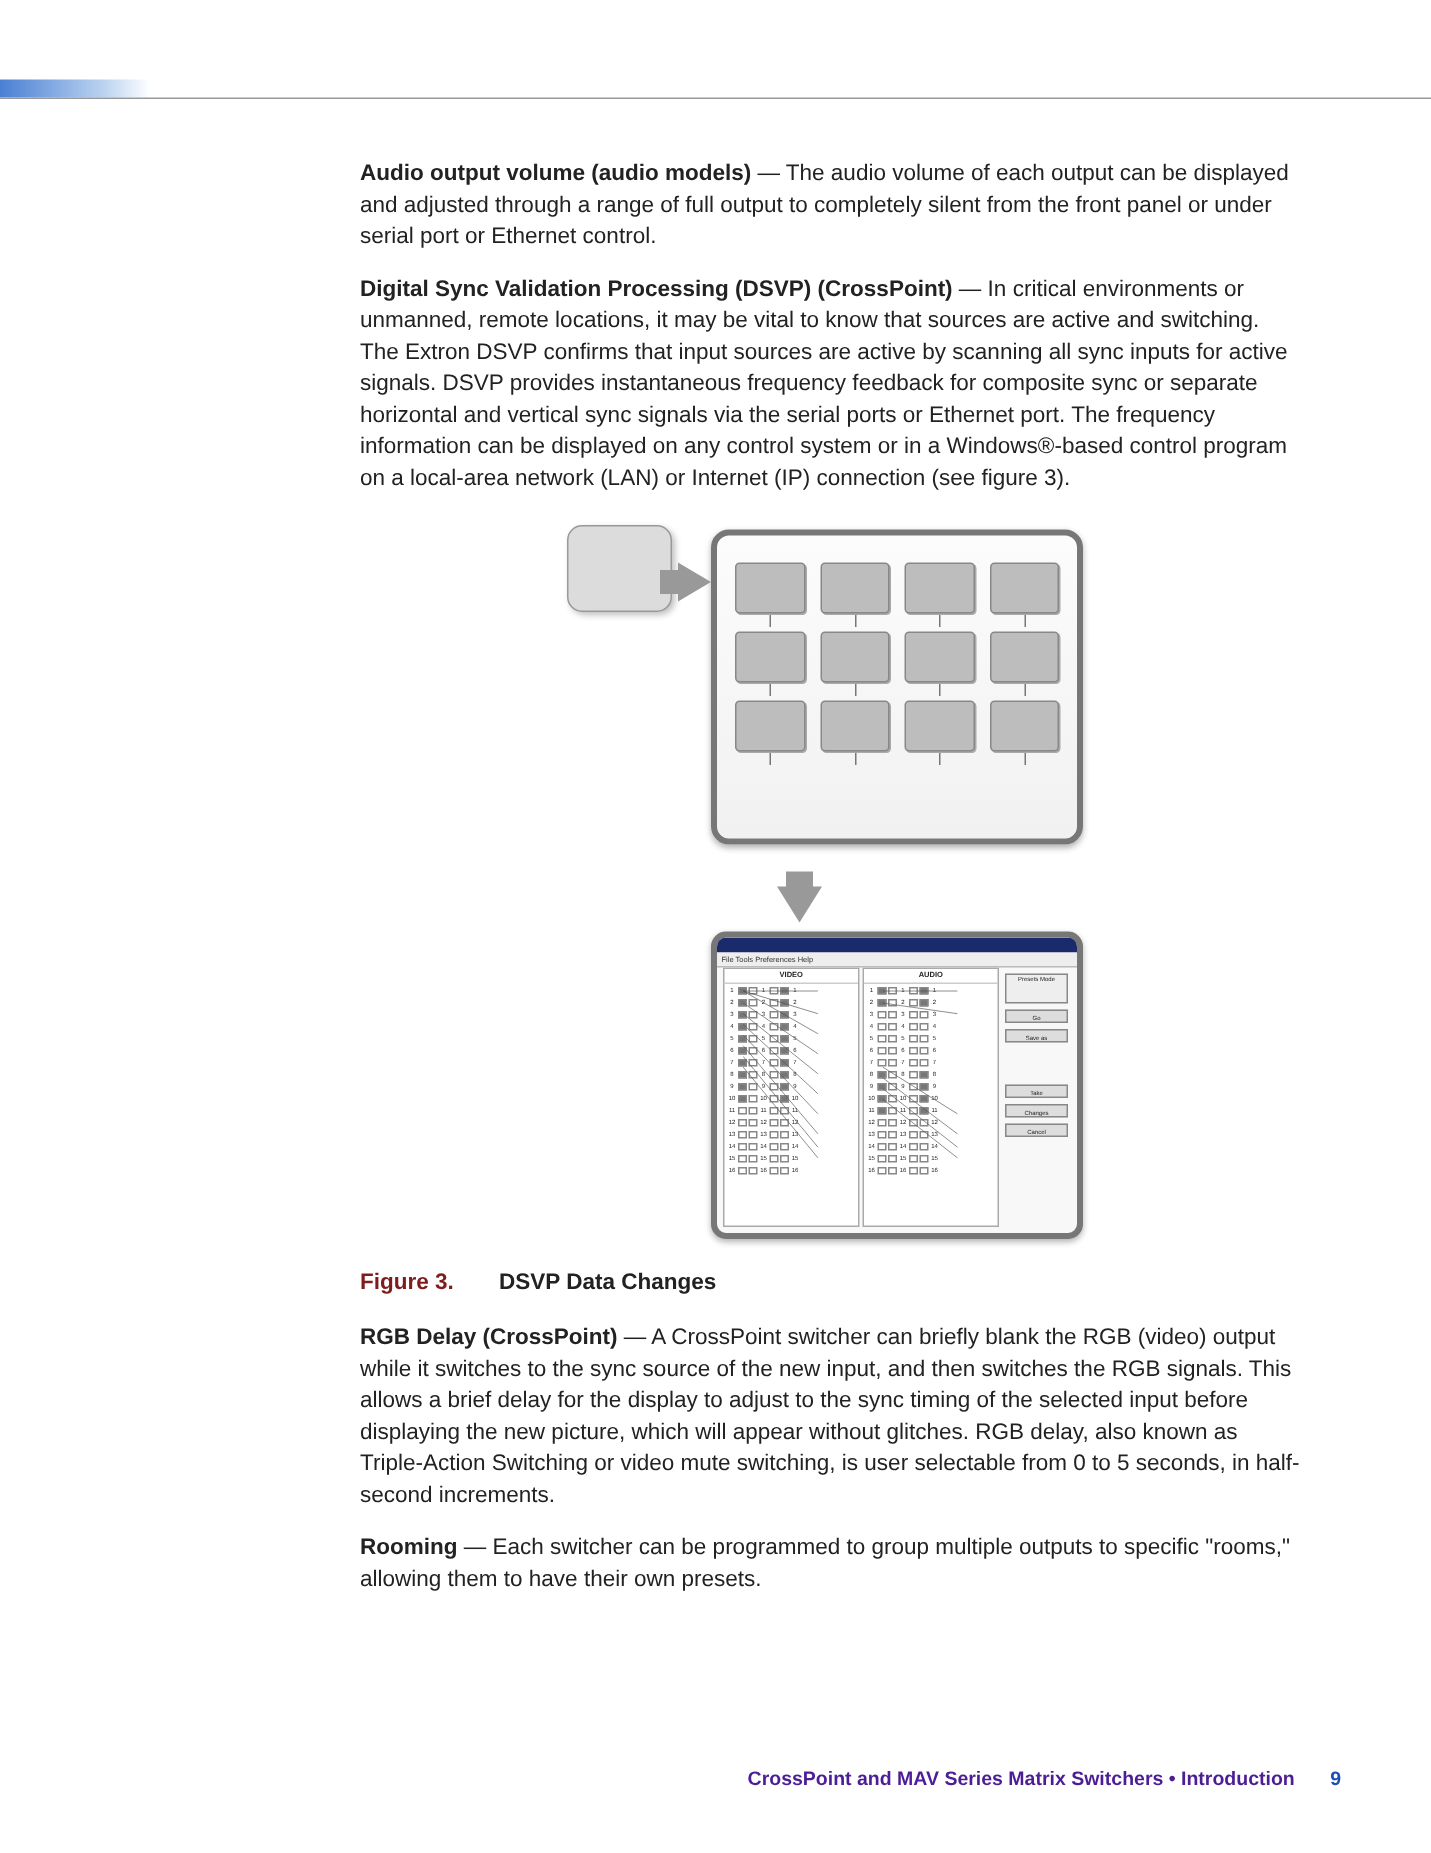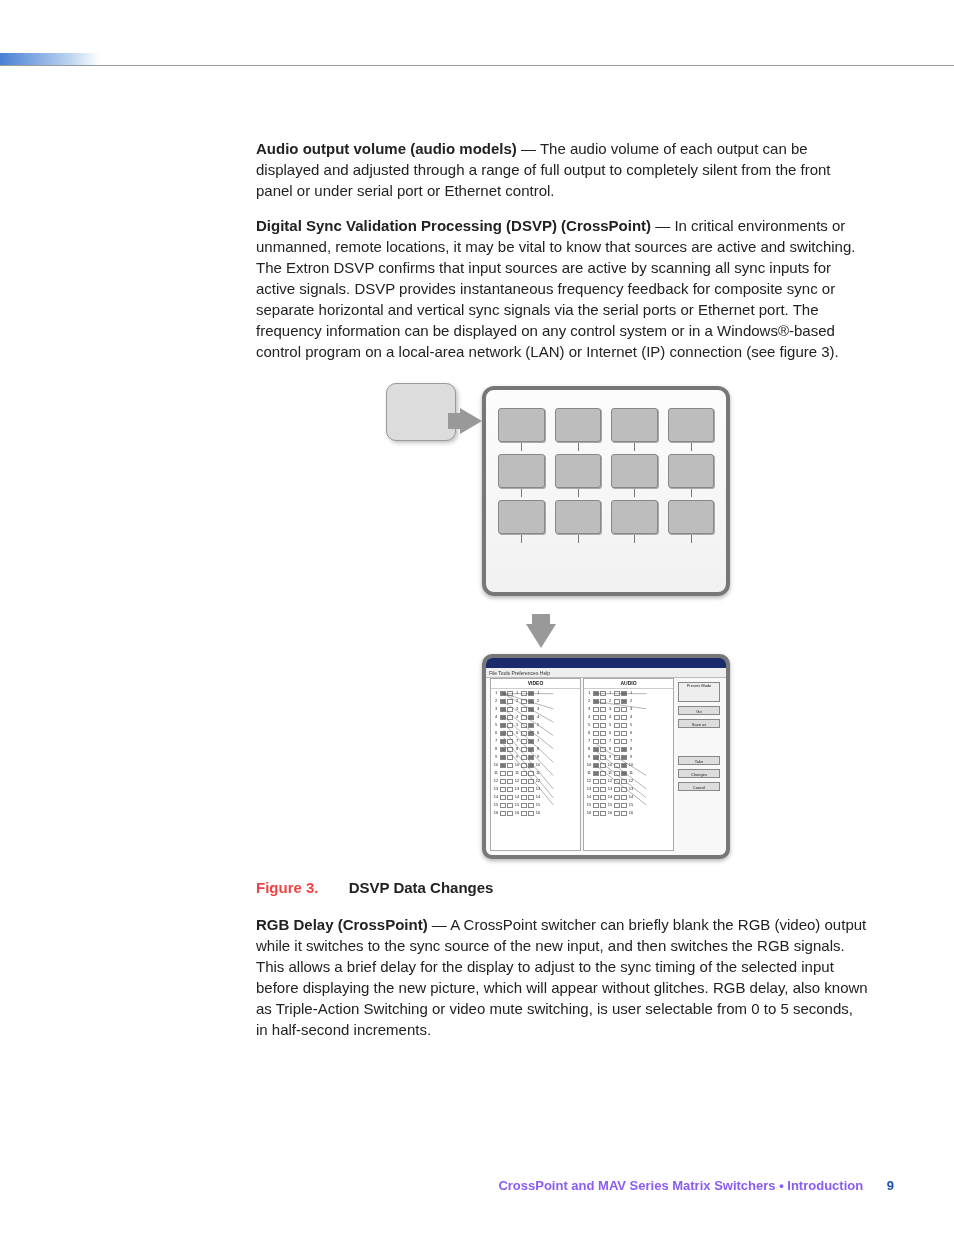--- a/index.html
+++ b/index.html
@@ -19,25 +19,24 @@
     background: linear-gradient(90deg, #4a7fd4 0%, #bcd4f0 70%, #fff 100%);
   }
   .top-line {
     position: absolute;
     top: 65px; left: 0; right: 0; height: 1px;
     background: #999;
   }
   .content {
     position: absolute;
     top: 105px;
-    left: 256px;
+    left: 240px;
     right: 86px;
     font-size: 15px;
     color: #222;
-    margin-top: 33px;
   }
   .para { margin-bottom: 14px; text-align: left; }
   .para b { font-weight: bold; }
   .figure-wrap {
     margin: 24px auto 14px auto;
     width: 400px;
     position: relative;
   }
   
   .monitor1 {
@@ -156,29 +155,29 @@
     overflow: hidden;
   }
   .side-btn {
     border: 1px solid #888; height: 9px; background: #ddd;
     font-size: 4px; text-align: center; line-height: 9px;
     overflow: hidden;
   }
   .fig-caption {
     margin: 18px 0 16px 0;
   }
-  .fig-caption .fignum { color: #ef4444; font-weight: bold; }
+  .fig-caption .fignum { color: #7f1d1d; font-weight: bold; }
   .fig-caption .figtitle { font-weight: bold; margin-left: 26px; }
   .footer {
     position: absolute;
     bottom: 40px; left: 0; right: 60px;
     text-align: right;
     font-size: 13px;
   }
-  .footer .ft { color: #8b5cf6; font-weight: bold; }
+  .footer .ft { color: #4c1d95; font-weight: bold; }
   .footer .pn { color: #1b4fb5; font-weight: bold; margin-left: 20px; }
 </style>
 </head>
 <body>
 
 <div class="top-band"></div>
 <div class="top-line"></div>
 
 <div class="content">
 
@@ -555,19 +554,22 @@
 
   <p class="fig-caption">
     <span class="fignum">Figure 3.</span>
     <span class="figtitle">DSVP Data Changes</span>
   </p>
 
   <p class="para">
     <b>RGB Delay (CrossPoint)</b><span> — A CrossPoint switcher can briefly blank the RGB (video) output while it switches to the sync source of the new input, and then switches the RGB signals. This allows a brief delay for the display to adjust to the sync timing of the selected input before displaying the new picture, which will appear without glitches. RGB delay, also known as Triple-Action Switching or video mute switching, is user selectable from 0 to 5 seconds, in half-second increments.</span>
   </p>
 
+  <p class="para">
+    <b>Rooming</b><span> — Each switcher can be programmed to group multiple outputs to specific "rooms," allowing them to have their own presets.</span>
+  </p>
 
 </div>
 
 <div class="footer">
   <span class="ft">CrossPoint and MAV Series Matrix Switchers • Introduction</span>
   <span class="pn">9</span>
 </div>
 
 </body></html>

